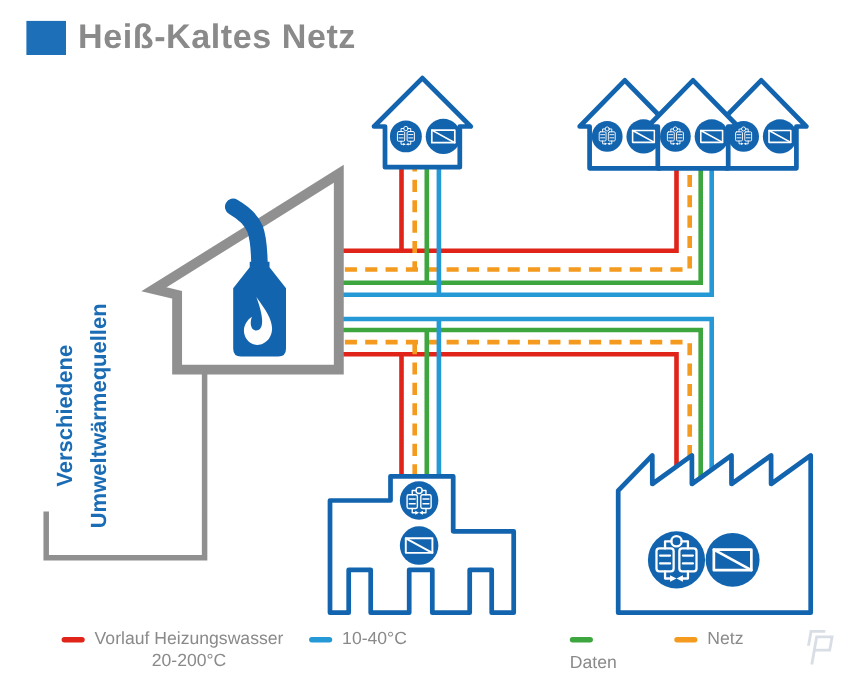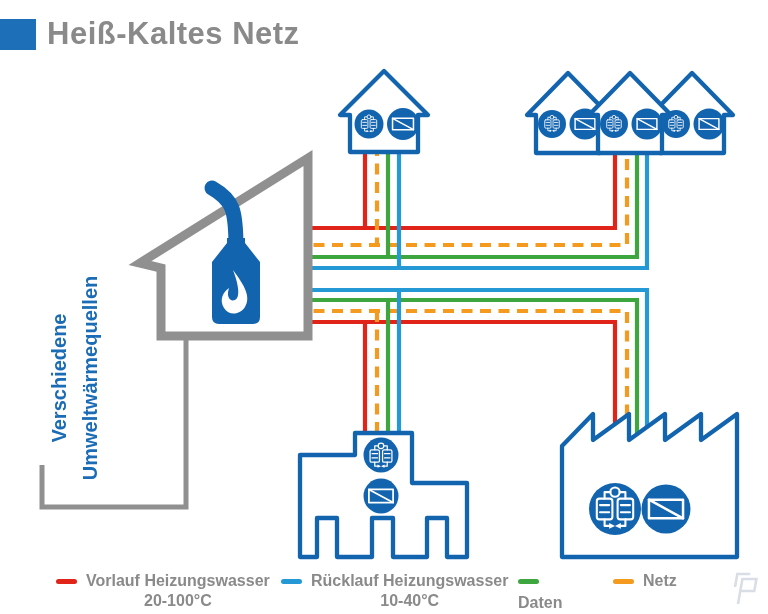--- a/index.html
+++ b/index.html
@@ -2,21 +2,21 @@
 <html style="--red: #e02419; --blue: #2499d6; --green: #3da63e; --orange: #f49b1f; --building-blue: #1364af; --source-gray: #909090; --text-gray: #8a8a8a; --label-blue: #1a6cb5; --title-square-blue: #1d70b7; --logo-gray: #d9dee6;"><head>
 <meta charset="utf-8">
 <style>
   html,body{margin:0;padding:0;}
   body{
     width:768px;height:614px;position:relative;overflow:hidden;
     background:#ffffff;
     font-family:"Liberation Sans", sans-serif;
   }
   
-  .header{position:absolute;left:0;top:16px;display:flex;align-items:center;gap:11px;z-index:5;}
+  .header{position:absolute;left:0;top:16px;display:flex;align-items:center;gap:11px;z-index:5;padding-left:24px;}
   .title-square{width:36px;height:31px;background:var(--title-square-blue);}
   .page-title{font-size:31px;font-weight:600;color:var(--text-gray);letter-spacing:.5px;}
   
   .vlabel{
     position:absolute;left:-55px;top:342px;width:260px;height:72px;
     transform:rotate(-90deg);transform-origin:center;
     display:flex;flex-direction:column;justify-content:center;align-items:center;
     color:var(--label-blue);font-size:20px;font-weight:700;line-height:31px;
     z-index:5;text-align:center;
   }
@@ -34,21 +34,21 @@
   .duct{fill:none;stroke:var(--building-blue);stroke-width:15;stroke-linecap:round;}
   .wicon{stroke:#ffffff;fill:none;stroke-width:1.6;stroke-linecap:round;stroke-linejoin:round;}
   .wfill{fill:#ffffff;stroke:none;}
   
   .legend-item{position:absolute;top:571px;display:flex;gap:9px;z-index:5;}
   .dash{width:21px;height:4.5px;border-radius:2.5px;margin-top:8px;flex:0 0 auto;}
   .dash.red{background:var(--red);}
   .dash.blue{background:var(--blue);}
   .dash.green{background:var(--green);}
   .dash.orange{background:var(--orange);}
-  .leg-text{display:flex;flex-direction:column;align-items:center;color:var(--text-gray);font-size:16px;line-height:20px;font-weight:bold;}
+  .leg-text{display:flex;flex-direction:column;align-items:center;color:var(--text-gray);font-size:16px;line-height:20px;}
   
   .logo{position:absolute;right:8px;bottom:6px;z-index:5;}
 </style>
 </head>
 <body>
 
 <div class="header">
   <div class="title-square"></div>
   <div class="page-title">Heiß-Kaltes Netz</div>
 </div>
@@ -164,27 +164,26 @@
     <use href="#iconA" transform="translate(615,509) scale(1.3)"></use>
     <circle class="blue-fill" cx="666" cy="509" r="24.5"></circle>
     <use href="#iconB" transform="translate(666,509) scale(1.55)"></use>
   </g>
 </svg>
 
 <div class="legend-item" style="left:56px;">
   <div class="dash red"></div>
   <div class="leg-text">
     <span>Vorlauf Heizungswasser</span>
-    <span>20-100°C</span>
+    <span>20-200°C</span>
   </div>
 </div>
 <div class="legend-item" style="left:281px;">
   <div class="dash blue"></div>
   <div class="leg-text">
-    <span>Rücklauf Heizungswasser</span>
     <span>10-40°C</span>
   </div>
 </div>
 <div class="legend-item" style="left:518px;flex-direction:column;">
   <div class="dash green"></div>
   <div class="leg-text">
     <span>Daten</span>
   </div>
 </div>
 <div class="legend-item" style="left:613px;">

